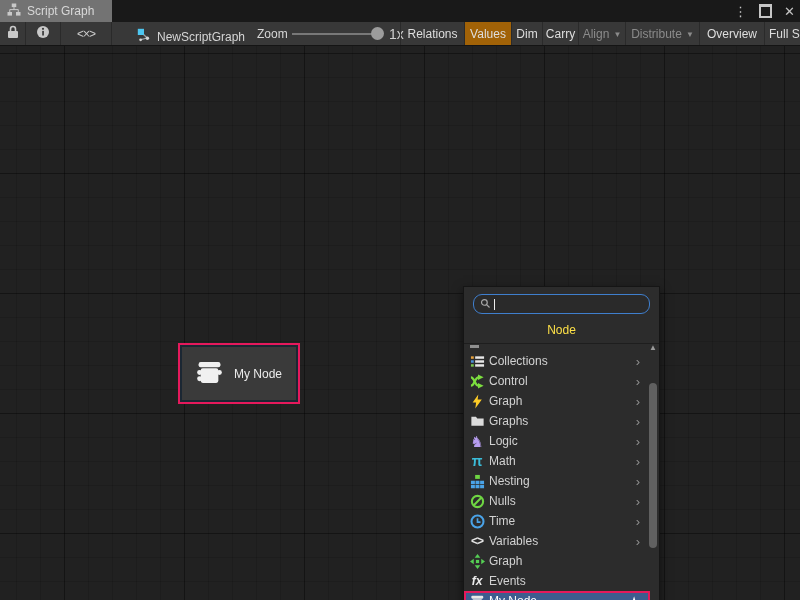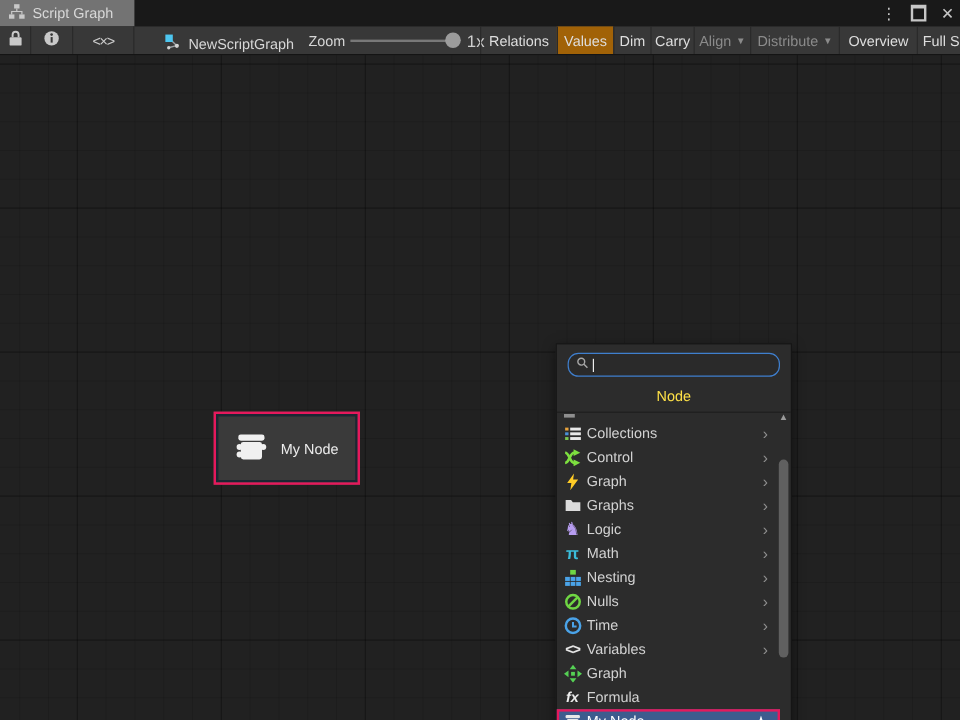--- a/index.html
+++ b/index.html
@@ -306,21 +306,21 @@
               <polygon points="16,8 12,5 12,11"></polygon>
               <rect x="6.3" y="6.3" width="3.4" height="3.4"></rect>
             </svg>
           </span>
           <span>Graph</span>
         </div>
         <div class="frow">
           <span class="ficon">
             <span class="glyph-ic" style="color:#ececec;font-style:italic;font-weight:bold;font-size:12px;">fx</span>
           </span>
-          <span>Formula</span>
+          <span>Events</span>
         </div>
         <div class="frow sel">
           <span class="ficon">
             <svg width="16" height="15" viewBox="0 0 28 26" fill="#e8e8e8">
               <rect x="4" y="3" width="21" height="5" rx="2"></rect>
               <rect x="6" y="9" width="17" height="14" rx="2"></rect>
               <circle cx="5" cy="13" r="2.4"></circle>
               <circle cx="5" cy="19" r="2.4"></circle>
               <circle cx="24" cy="13" r="2.4"></circle>
             </svg>

